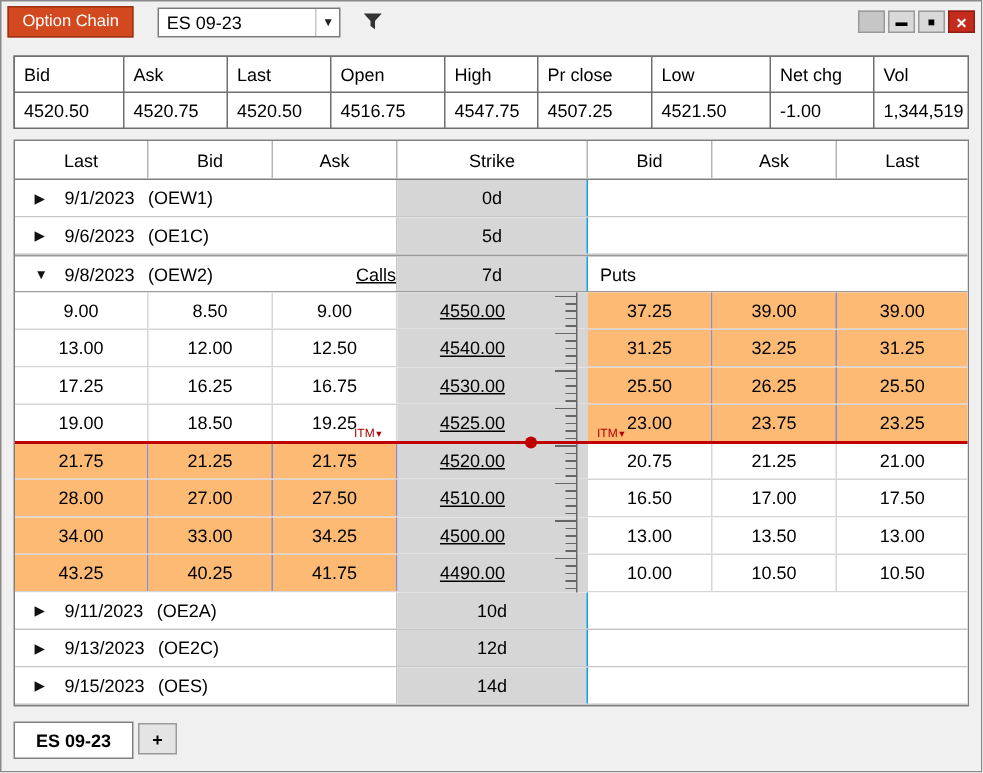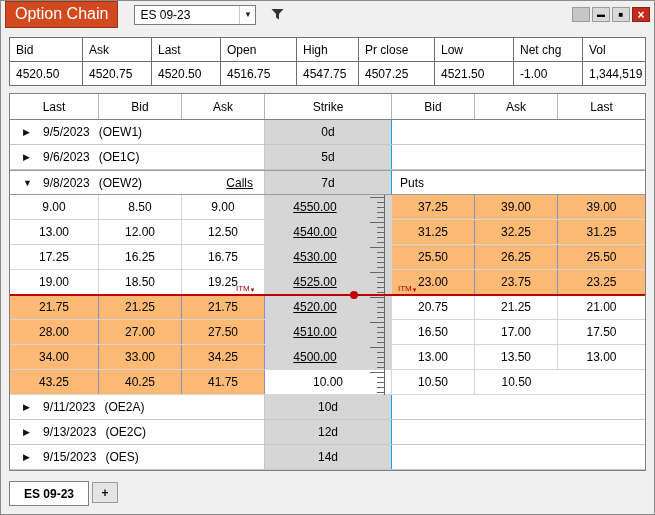--- a/index.html
+++ b/index.html
@@ -8,21 +8,21 @@
 
   .window {
     position: relative; width: 655px; height: 515px;
     background: #f0f0f0; border: 1px solid #8a8a8a; overflow: hidden;
   }
 
   
   .titlebar { position:absolute; top:0; left:0; right:0; height:27px;
     display:flex; align-items:center; padding:2px 4px; }
   .badge { background:#d2491f; border:1px solid #9c3313; color:#fff;
-    padding:3px 9px 4px 9px; font-size:16px; }
+    padding:3px 9px 4px 9px; font-size:11px; }
   .combo { margin-left:16px; width:122px; height:20px; background:#fff;
     border:1px solid #7a7a7a; display:flex; align-items:center; }
   .combo-value { flex:1; padding-left:5px; }
   .combo-arrow { width:16px; text-align:center; font-size:8px; color:#222;
     border-left:1px solid #c8c8c8; line-height:18px; }
   .filter { margin-left:14px; width:16px; height:16px; display:flex; align-items:center; }
   .win-buttons { margin-left:auto; display:flex; gap:2px; align-items:center; }
   .wbtn { width:18px; height:15px; display:flex; align-items:center; justify-content:center;
     font-size:8px; background:#d9d9d9; border:1px solid #9a9a9a; color:#000; }
   .wbtn.blank { background:#c6c6c6; }
@@ -46,21 +46,21 @@
 
   .group { display:grid; grid-template-columns:255px 127px auto; height:25px;
     border-bottom:1px solid #c6c6c6; background:#fff; }
   .group.expanded { border-top:1px solid #9a9a9a; border-bottom:1px solid #9a9a9a; }
   .gleft { display:flex; align-items:center; padding-left:13px; gap:9px;
     border-right:1px solid #c6c6c6; }
   .gdays { background:#d6d6d6; display:flex; align-items:center; justify-content:center;
     border-right:1px solid #0ea5e9; }
   .gright { display:flex; align-items:center; padding-left:8px; }
   .expander { font-size:9px; width:11px; color:#111; }
-  .calls-label { margin-left:auto; padding-right:11px;text-decoration:underline; }
+  .calls-label { margin-left:auto; padding-right:0;text-decoration:underline; }
 
   .drow { display:grid; grid-template-columns:89px 83px 83px 127px 83px 83px auto;
     height:25px; border-bottom:1px solid #d6d6d6; background:#fff; }
   .dcell { display:flex; align-items:center; justify-content:center;
     border-right:1px solid #d6d6d6; }
   .dcell:last-child { border-right:none; }
   .dcell.strike { background:#d6d6d6; padding-right:26px;text-decoration:underline; }
   .itm { background:#fdba74; border-right-color:#8c8cd2; }
 
   
@@ -149,21 +149,21 @@
       <div class="hcell">Ask</div>
       <div class="hcell">Strike</div>
       <div class="hcell">Bid</div>
       <div class="hcell">Ask</div>
       <div class="hcell">Last</div>
     </div>
 
     <div class="group">
       <div class="gleft">
         <span class="expander">▶</span>
-        <span>9/5/2023</span>
+        <span>9/1/2023</span>
         <span>(OEW1)</span>
       </div>
       <div class="gdays">0d</div>
       <div class="gright"></div>
     </div>
 
     <div class="group">
       <div class="gleft">
         <span class="expander">▶</span>
         <span>9/6/2023</span>
@@ -244,20 +244,21 @@
       <div class="dcell itm">34.25</div>
       <div class="dcell strike">4500.00</div>
       <div class="dcell">13.00</div>
       <div class="dcell">13.50</div>
       <div class="dcell">13.00</div>
     </div>
     <div class="drow">
       <div class="dcell itm">43.25</div>
       <div class="dcell itm">40.25</div>
       <div class="dcell itm">41.75</div>
+      <div class="dcell strike">4490.00</div>
       <div class="dcell">10.00</div>
       <div class="dcell">10.50</div>
       <div class="dcell">10.50</div>
     </div>
 
     <div class="group">
       <div class="gleft">
         <span class="expander">▶</span>
         <span>9/11/2023</span>
         <span>(OE2A)</span>

